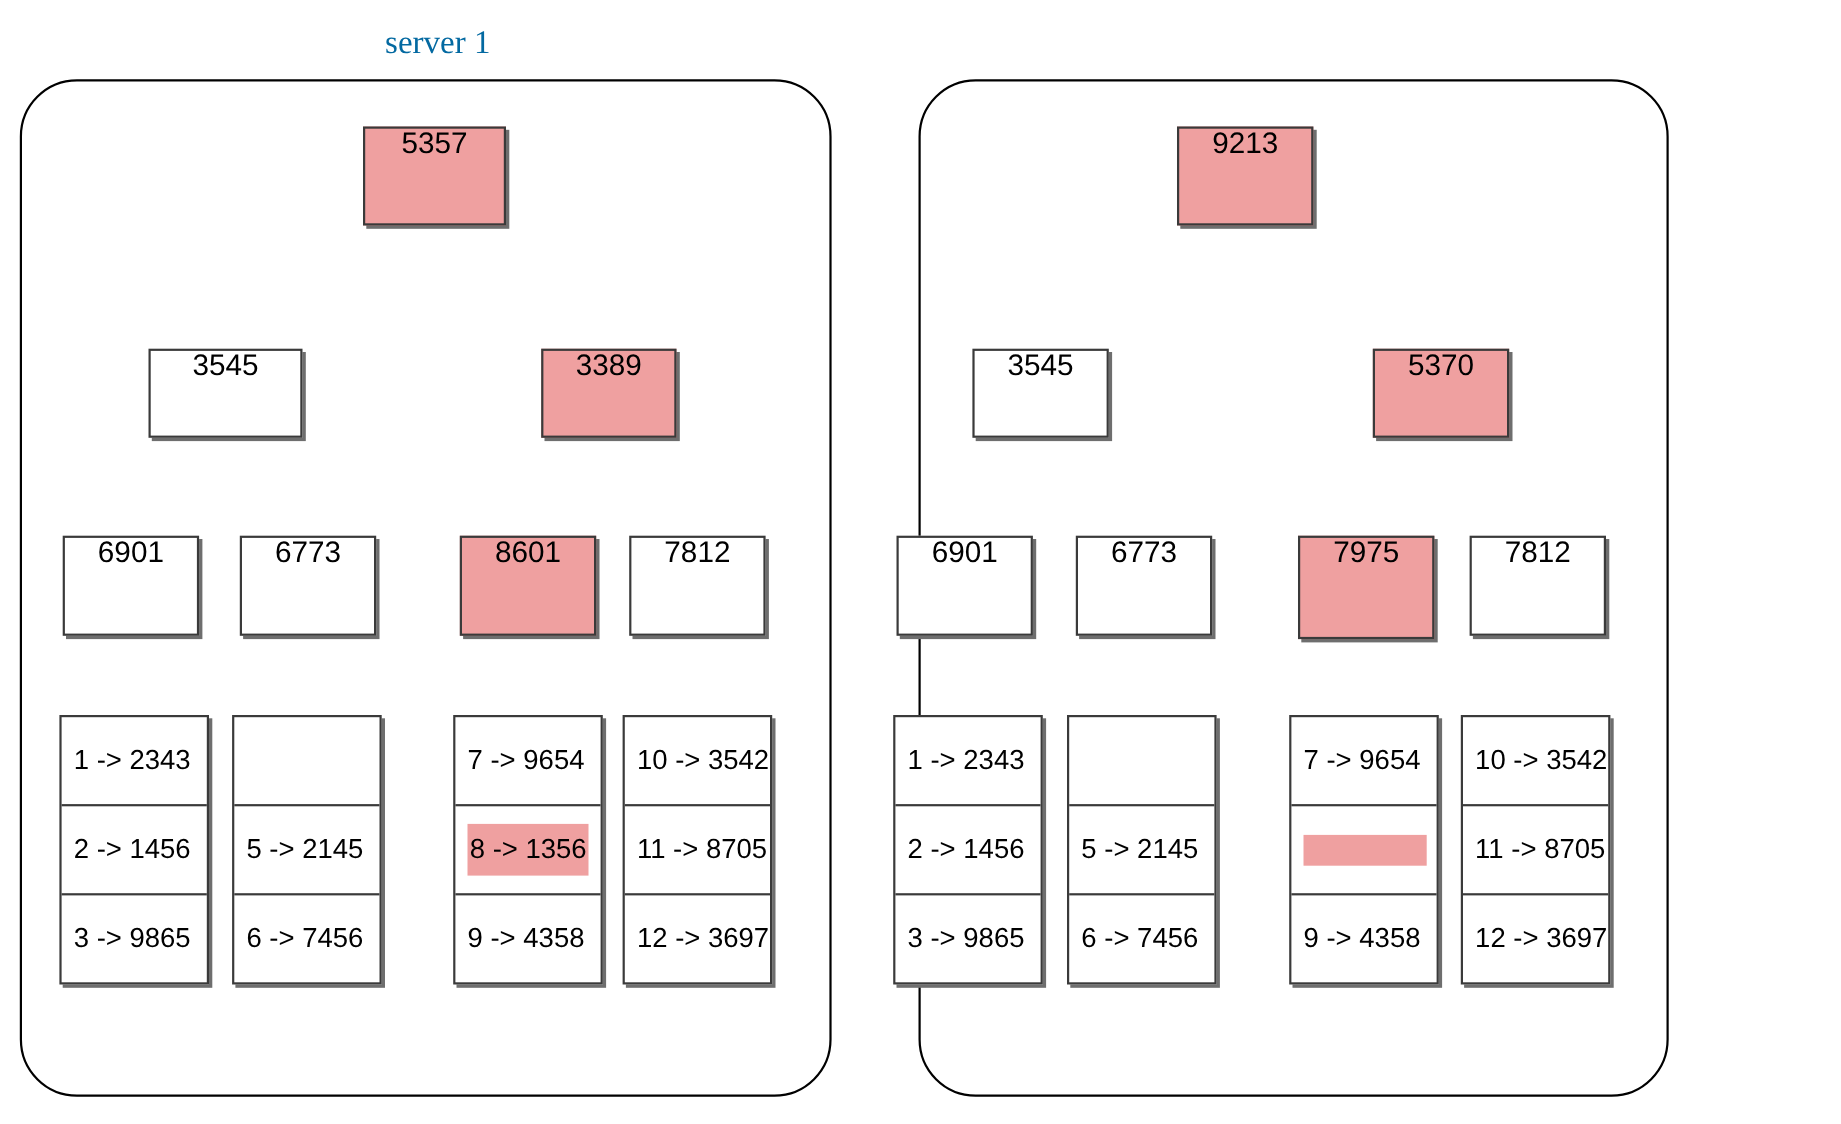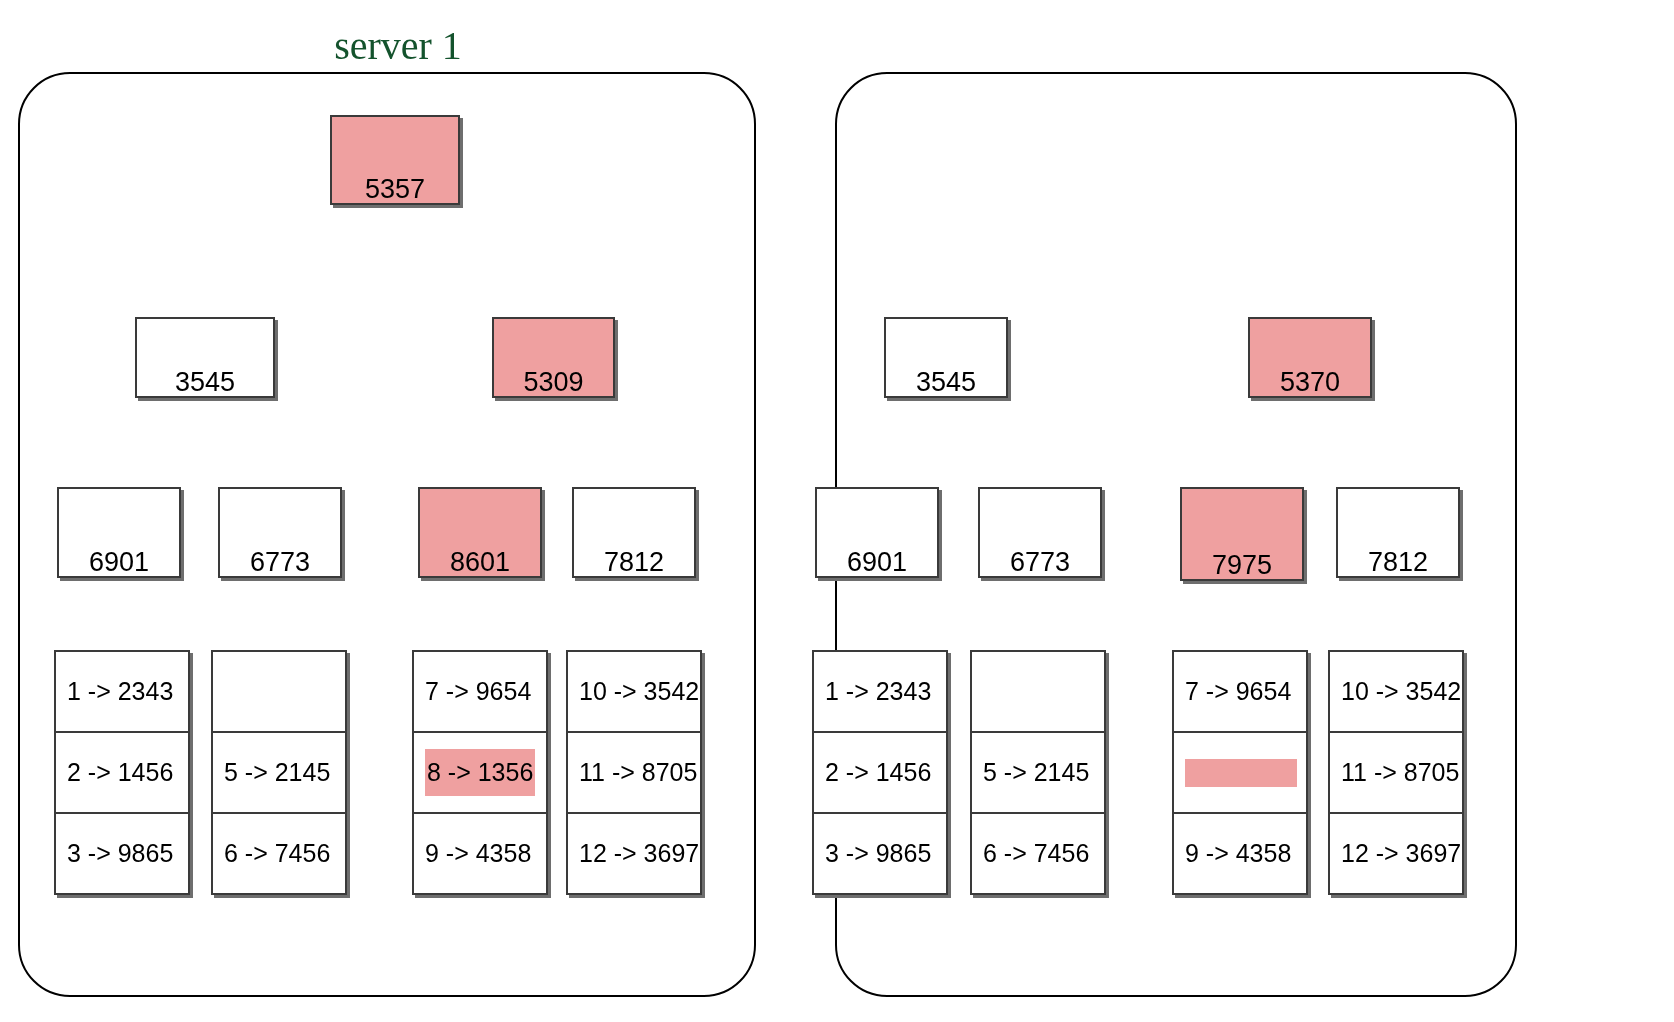--- a/index.html
+++ b/index.html
@@ -3,29 +3,29 @@
 <meta charset="utf-8">
 <style>
   html,body{margin:0;padding:0;background:#ffffff;}
   body{width:1674px;height:1022px;position:relative;
        font-family:"Liberation Sans", sans-serif;overflow:hidden;}
 
   .stage{position:absolute;left:0;top:0;width:1674px;height:1022px;}
 
   
   .server{position:absolute;border:2px solid #000000;border-radius:52px;box-sizing:border-box;background:#ffffff;}
-  .server-title{position:absolute;font-family:"Liberation Serif", serif;font-size:40px;color:#14532d;
+  .server-title{position:absolute;font-family:"Liberation Serif", serif;font-size:30px;color:#0369a1;
                 text-align:center;white-space:nowrap;}
 
   
   .node{position:absolute;box-sizing:border-box;
         border:2px solid #3a3a3a;
         background:#ffffff;
         box-shadow:3px 3px 0 0 #6e6e6e;
-        display:flex;align-items:flex-end;justify-content:center;}
+        display:flex;align-items:flex-start;justify-content:center;}
   .node .lbl{font-size:27px;color:#000;font-family:"Liberation Sans", sans-serif;line-height:1;}
   .node.pink{background:#efa0a0;}
 
   
   .table{position:absolute;box-sizing:border-box;
          border:2px solid #3a3a3a;
          background:#ffffff;
          box-shadow:3px 3px 0 0 #6e6e6e;
          display:flex;flex-direction:column;justify-content:flex-end;}
   .cell{flex:1 1 0;box-sizing:border-box;border-bottom:2px solid #3a3a3a;
@@ -78,21 +78,21 @@
   <div class="server" style="left:18px;top:72px;width:738px;height:925px;"></div>
 
   <div class="node pink" style="left:330px;top:115px;width:130px;height:90px;">
     <span class="lbl">5357</span>
   </div>
 
   <div class="node" style="left:135px;top:317px;width:140px;height:81px;">
     <span class="lbl">3545</span>
   </div>
   <div class="node pink" style="left:492px;top:317px;width:123px;height:81px;">
-    <span class="lbl">5309</span>
+    <span class="lbl">3389</span>
   </div>
 
   <div class="node" style="left:57px;top:487px;width:124px;height:91px;">
     <span class="lbl">6901</span>
   </div>
   <div class="node" style="left:218px;top:487px;width:124px;height:91px;">
     <span class="lbl">6773</span>
   </div>
   <div class="node pink" style="left:418px;top:487px;width:124px;height:91px;">
     <span class="lbl">8601</span>
@@ -144,20 +144,23 @@
     <div class="cell">
         <span class="txt">11 -&gt; 8705</span>
       </div>
     <div class="cell">
         <span class="txt">12 -&gt; 3697</span>
       </div>
   </div>
 
   <div class="server" style="left:835px;top:72px;width:682px;height:925px;"></div>
 
+  <div class="node pink" style="left:1070px;top:115px;width:124px;height:90px;">
+    <span class="lbl">9213</span>
+  </div>
 
   <div class="node" style="left:884px;top:317px;width:124px;height:81px;">
     <span class="lbl">3545</span>
   </div>
   <div class="node pink" style="left:1248px;top:317px;width:124px;height:81px;">
     <span class="lbl">5370</span>
   </div>
 
   <div class="node" style="left:815px;top:487px;width:124px;height:91px;">
     <span class="lbl">6901</span>

